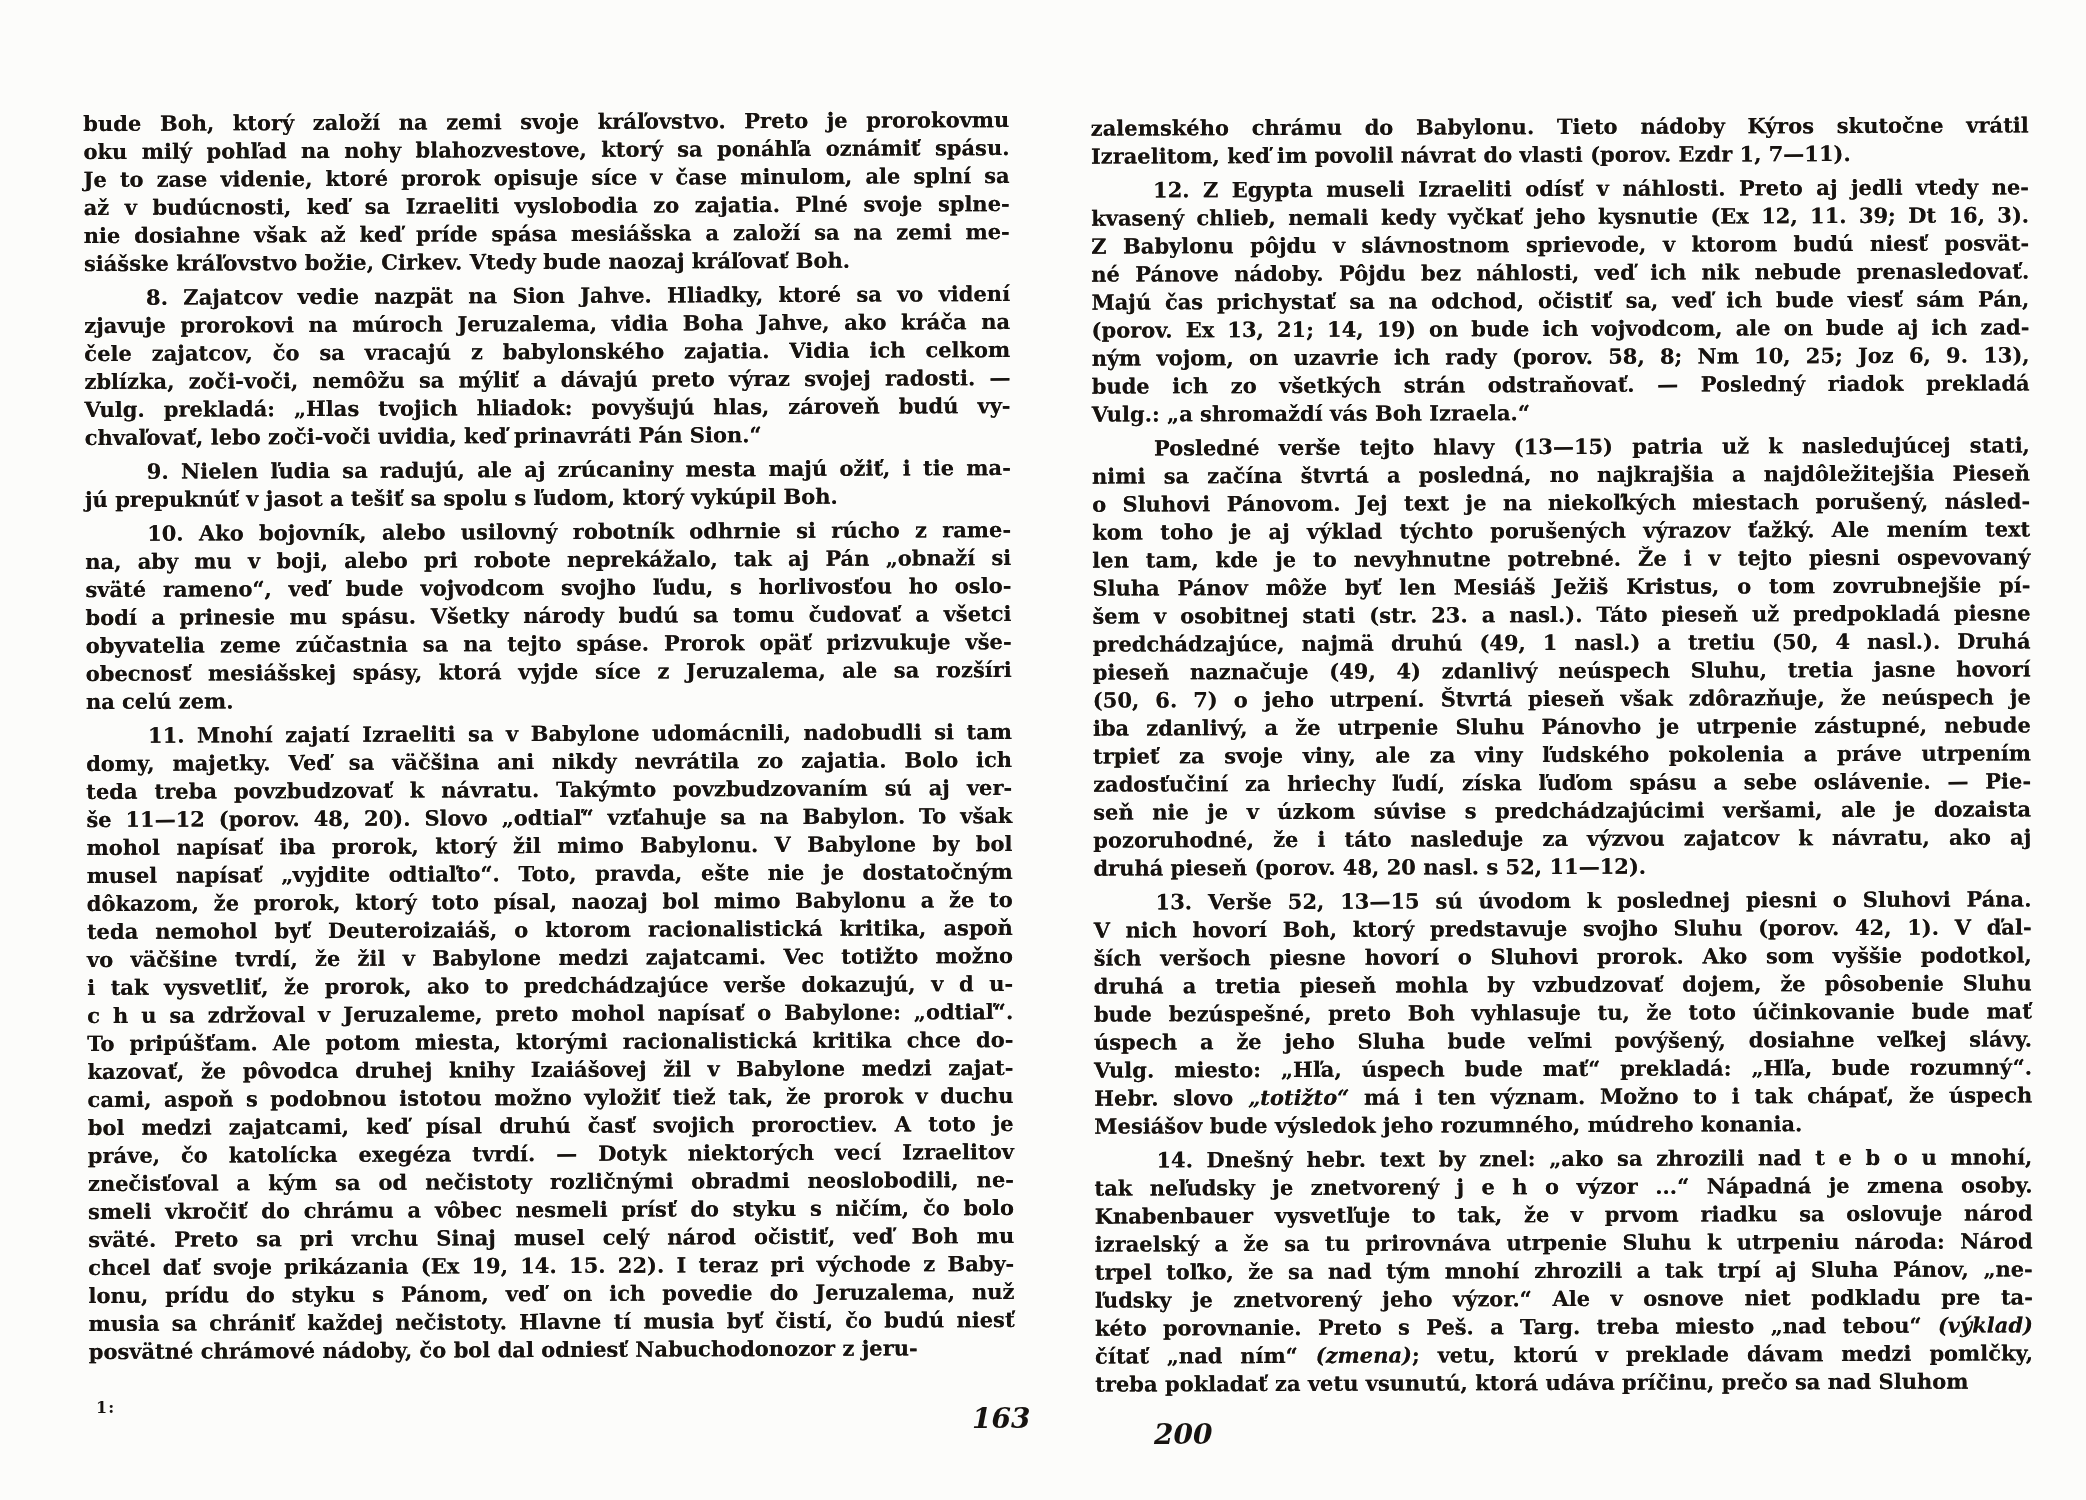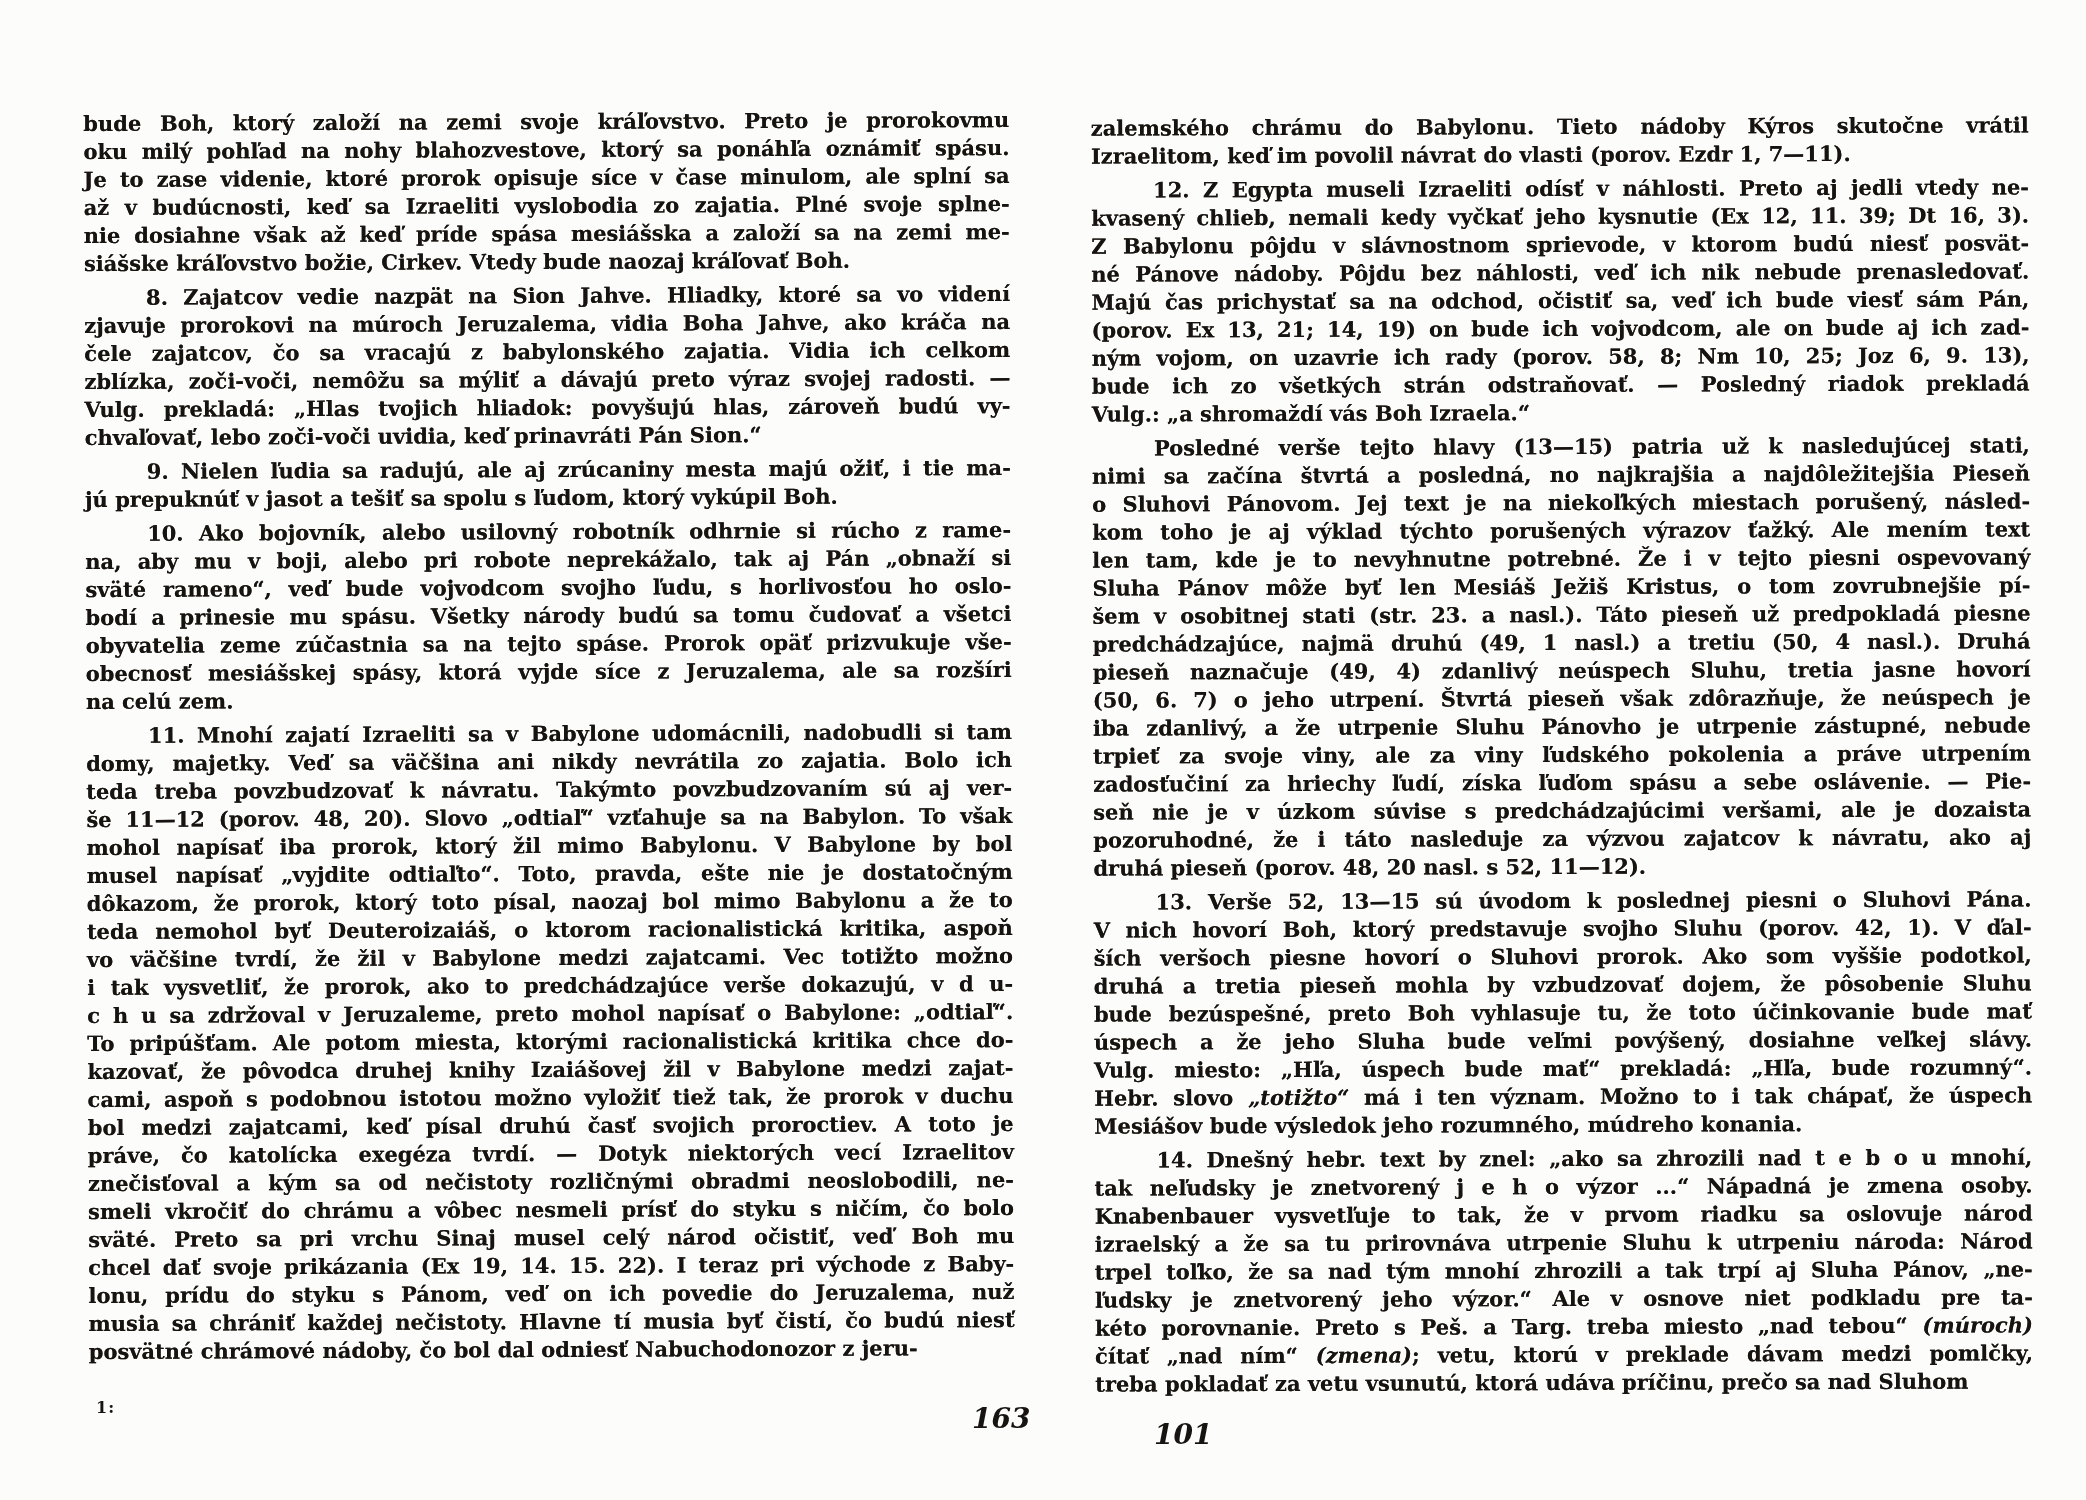--- a/index.html
+++ b/index.html
@@ -158,25 +158,25 @@
         <div class="tl">Hebr. slovo <i>„totižto“</i> má i ten význam. Možno to i tak chápať, že úspech</div>
         <div class="tl pl">Mesiášov bude výsledok jeho rozumného, múdreho konania.</div>
       </div>
       <div class="para">
         <div class="tl pf">14. Dnešný hebr. text by znel: „ako sa zhrozili nad t e b o u mnohí,</div>
         <div class="tl">tak neľudsky je znetvorený j e h o výzor ...“ Nápadná je zmena osoby.</div>
         <div class="tl">Knabenbauer vysvetľuje to tak, že v prvom riadku sa oslovuje národ</div>
         <div class="tl">izraelský a že sa tu prirovnáva utrpenie Sluhu k utrpeniu národa: Národ</div>
         <div class="tl">trpel toľko, že sa nad tým mnohí zhrozili a tak trpí aj Sluha Pánov, „ne-</div>
         <div class="tl">ľudsky je znetvorený jeho výzor.“ Ale v osnove niet podkladu pre ta-</div>
-        <div class="tl">kéto porovnanie. Preto s Peš. a Targ. treba miesto „nad tebou“ <i>(múroch)</i></div>
+        <div class="tl">kéto porovnanie. Preto s Peš. a Targ. treba miesto „nad tebou“ <i>(výklad)</i></div>
         <div class="tl">čítať „nad ním“ <i>(zmena)</i>; vetu, ktorú v preklade dávam medzi pomlčky,</div>
         <div class="tl pl">treba pokladať za vetu vsunutú, ktorá udáva príčinu, prečo sa nad Sluhom</div>
       </div>
     </div>
 
   <div class="footer-item signature-mark">1:</div>
 
   <div class="footer-item page-number pn-left">163</div>
 
-  <div class="footer-item page-number pn-right">101</div>
+  <div class="footer-item page-number pn-right">200</div>
 
 </div>
 
 </body></html>

